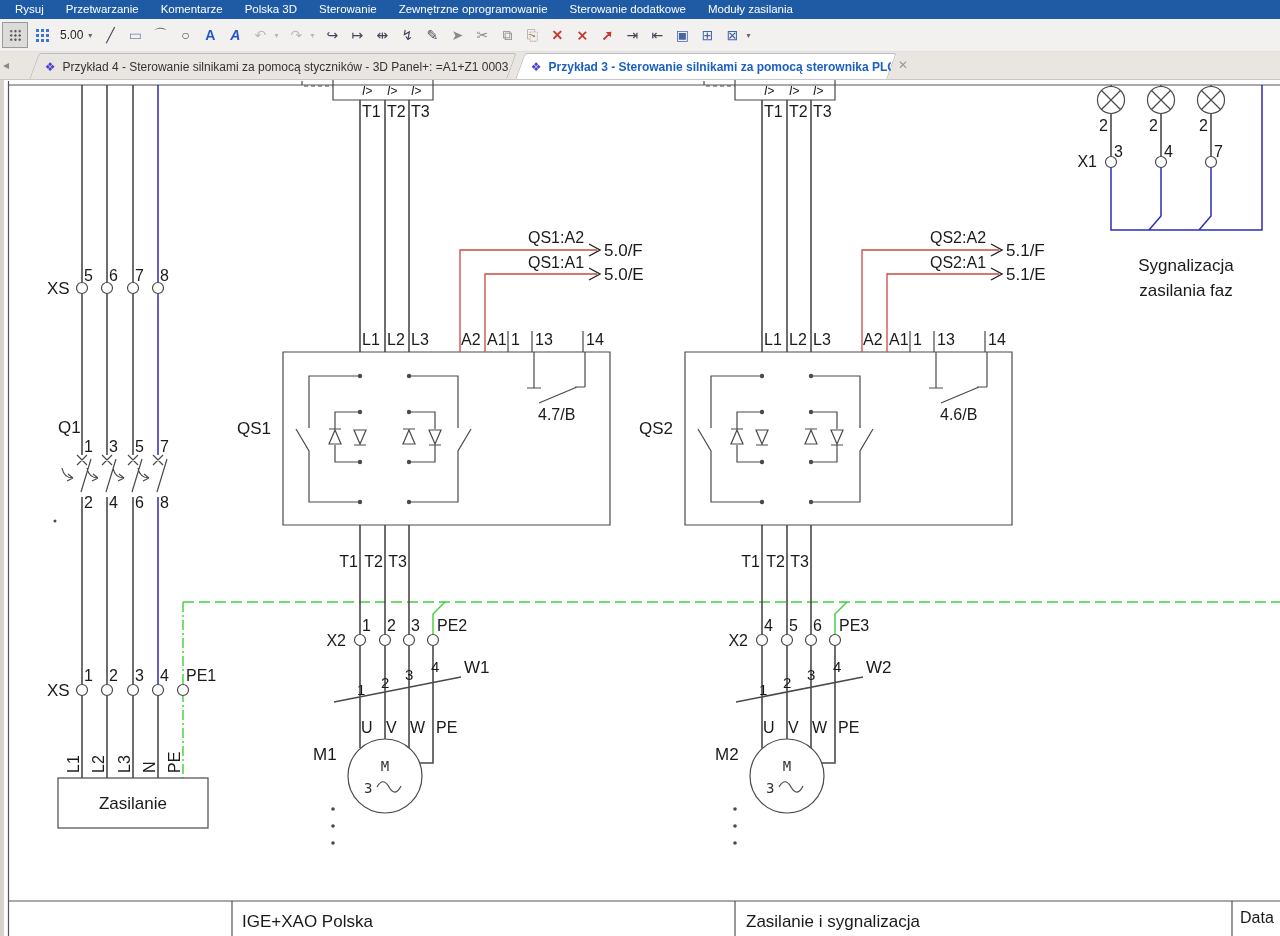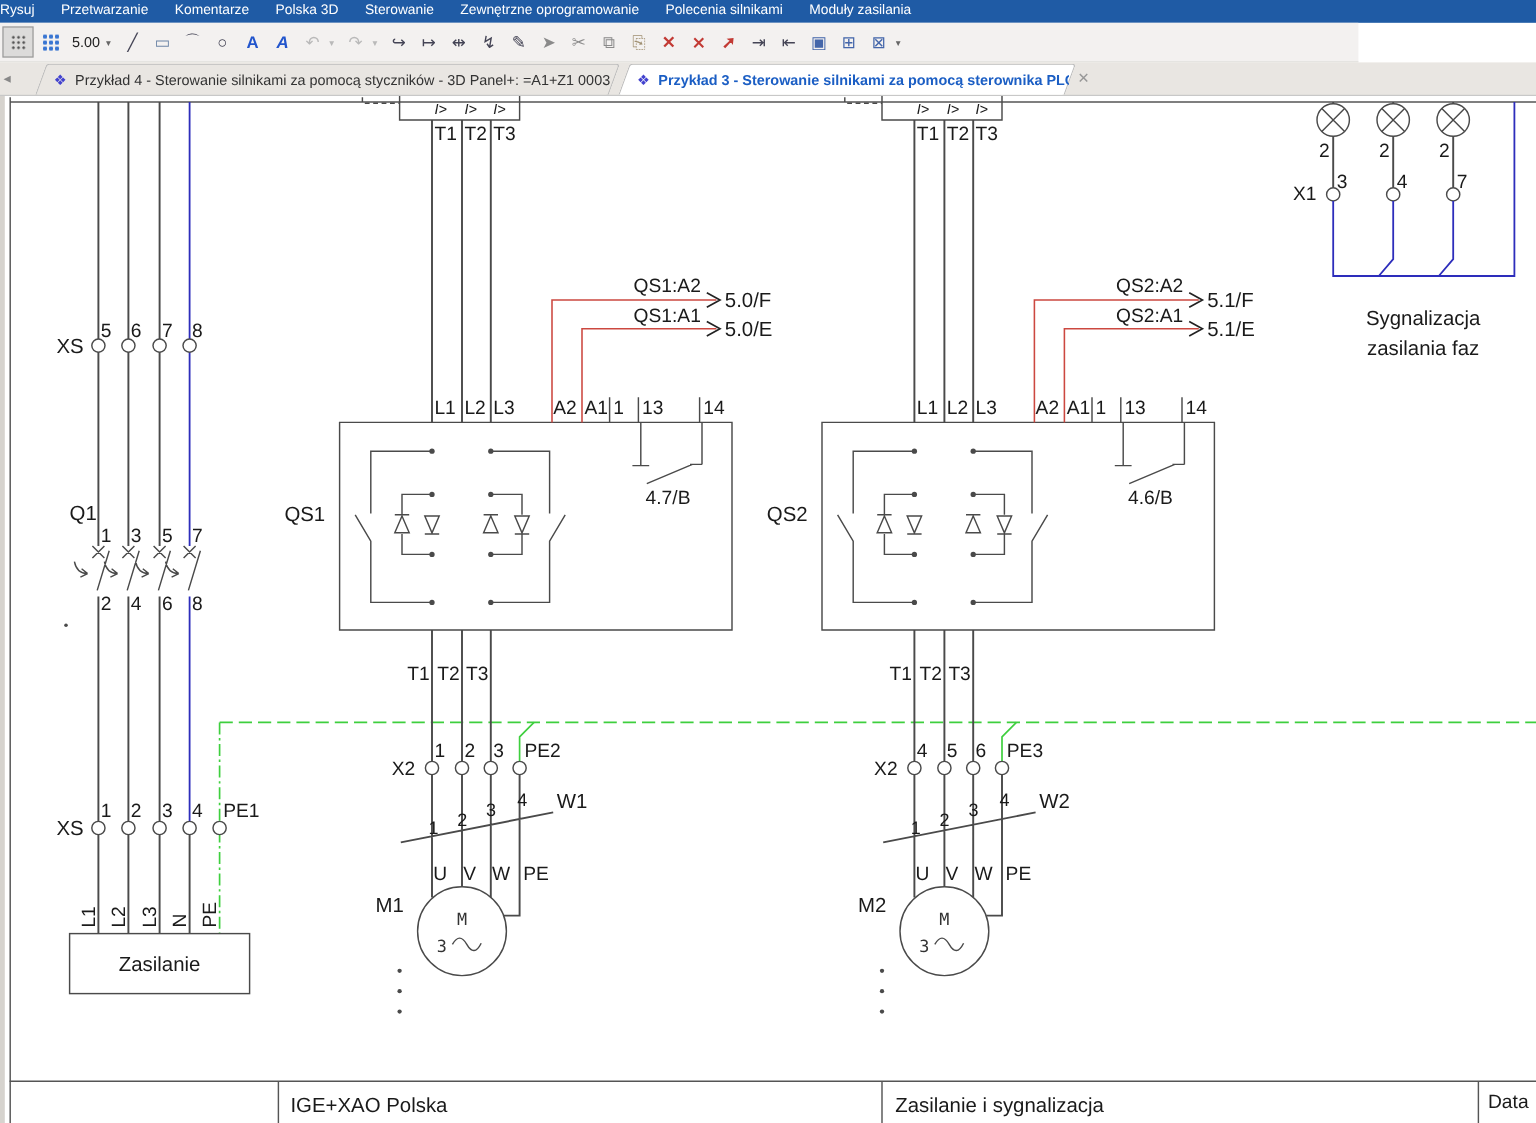--- a/index.html
+++ b/index.html
@@ -1,22 +1,22 @@
 <!DOCTYPE html>
 <html><head>
 <meta charset="utf-8">
 <style>
   html,body{margin:0;padding:0;width:1280px;height:936px;background:#fff;overflow:hidden;
             font-family:"Liberation Sans",sans-serif;}
   
   #menubar{position:absolute;left:0;top:0;width:1280px;height:19px;background:#1f5ba5;
            display:flex;align-items:center;z-index:5;}
   #menubar .mi{color:#fff;font-size:11.5px;padding:0 11px;line-height:19px;white-space:nowrap;cursor:default;}
-  #menubar .mi:first-child{padding-left:0;text-align:right;}
-  #toolbar{position:absolute;left:0;top:19px;width:1132px;height:33px;background:#f3f1f0;
+  #menubar .mi:first-child{padding-left:15px;text-align:right;}
+  #toolbar{position:absolute;left:0;top:19px;width:1280px;height:33px;background:#f3f1f0;
            display:flex;align-items:center;gap:3px;padding-left:2px;box-sizing:border-box;z-index:5;
            border-bottom:1px solid #e2e0de;}
   .tbtn{width:22px;height:24px;display:flex;align-items:center;justify-content:center;
         font-size:14px;color:#445;}
   .pressed{width:26px;height:26px;background:#dcdbda;border:1px solid #9a9a9a;box-sizing:border-box;}
   .dotgrid{width:13px;height:13px;background:radial-gradient(circle,#555 1px,transparent 1.3px) 0 0/4.3px 4.3px;}
   .dotgrid.blue{width:15px;height:15px;background:radial-gradient(circle,#3a76d2 1.7px,transparent 1.9px) 0 0/5px 5px;}
   .gridsize{font-size:12px;color:#222;margin:0 2px 0 4px;}
   .caret{font-size:8px;color:#666;margin-right:4px;}
   .c-blue{color:#2255cc;font-weight:bold;}
@@ -64,21 +64,21 @@
 </head>
 <body>
 
 <div id="menubar">
   <span class="mi">Rysuj</span>
   <span class="mi">Przetwarzanie</span>
   <span class="mi">Komentarze</span>
   <span class="mi">Polska 3D</span>
   <span class="mi">Sterowanie</span>
   <span class="mi">Zewnętrzne oprogramowanie</span>
-  <span class="mi">Polecenia silnikami</span>
+  <span class="mi">Sterowanie dodatkowe</span>
   <span class="mi">Moduły zasilania</span>
 </div>
 
 <div id="toolbar">
   <span class="tbtn pressed">
       <span class="dotgrid"></span>
     </span>
   <span class="tbtn">
       <span class="dotgrid blue"></span>
     </span>

